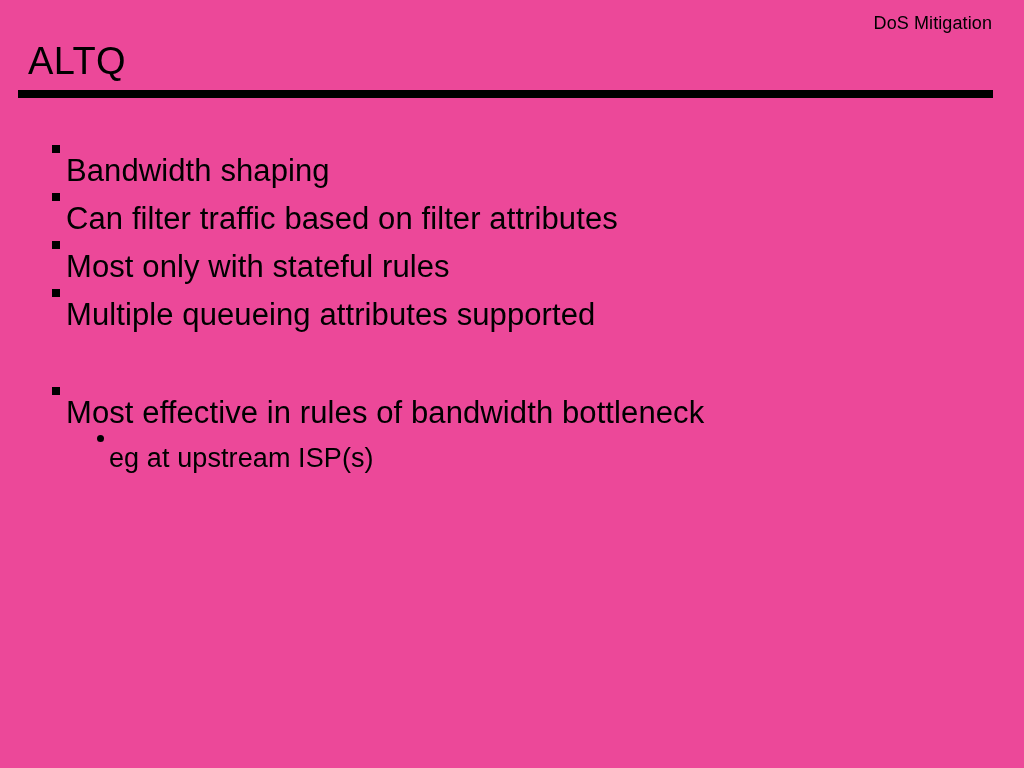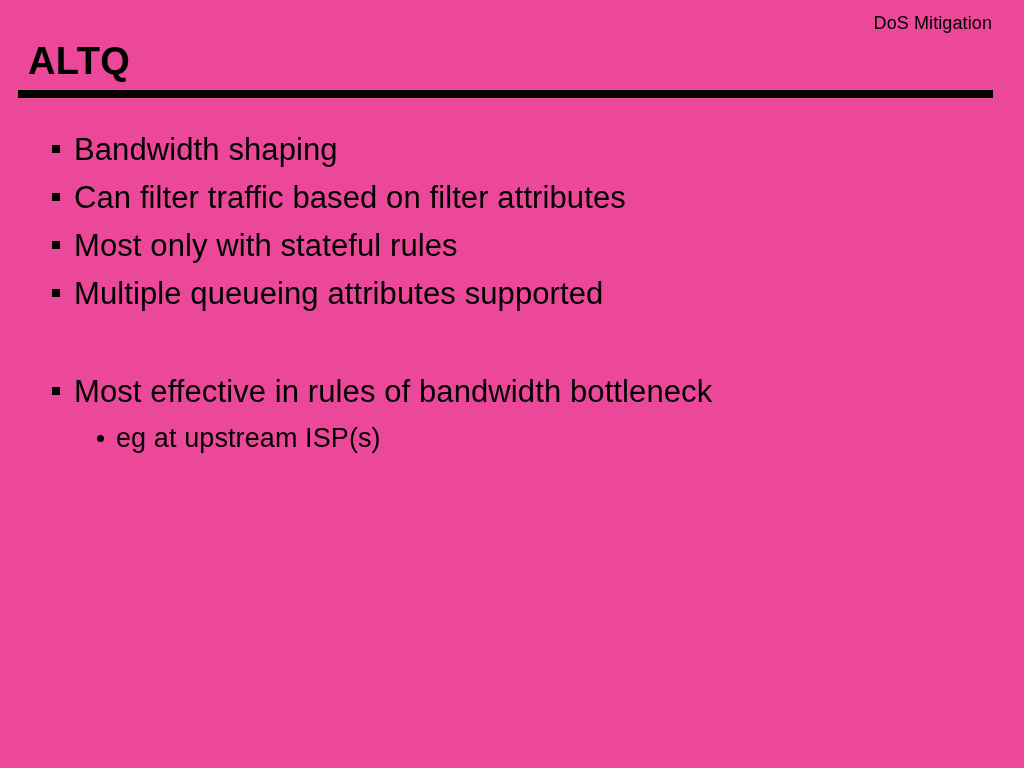--- a/index.html
+++ b/index.html
@@ -37,21 +37,21 @@
     white-space: nowrap;
   }
 
   
   .slide-title {
     position: absolute;
     left: 28px;
     top: 38px;
     font-size: 38px;
     line-height: 46px;
-    font-weight: 700;
+    font-weight: 400;
     letter-spacing: 0.4px;
     color: #000000;
     white-space: nowrap;
   }
 
   .title-rule {
     position: absolute;
     left: 18px;
     top: 90px;
     width: 975px;
@@ -65,20 +65,21 @@
     left: 0;
     top: 132px;
     width: 1024px;
   }
 
   .bullet-row {
     position: relative;
     display: flex;
     align-items: flex-start;
     height: 48px;
+    flex-direction: column;
   }
 
   .bullet-row.level-1 {
     padding-left: 52px;
   }
 
   .bullet-row.level-2 {
     padding-left: 97px;
     height: 44px;
   }

